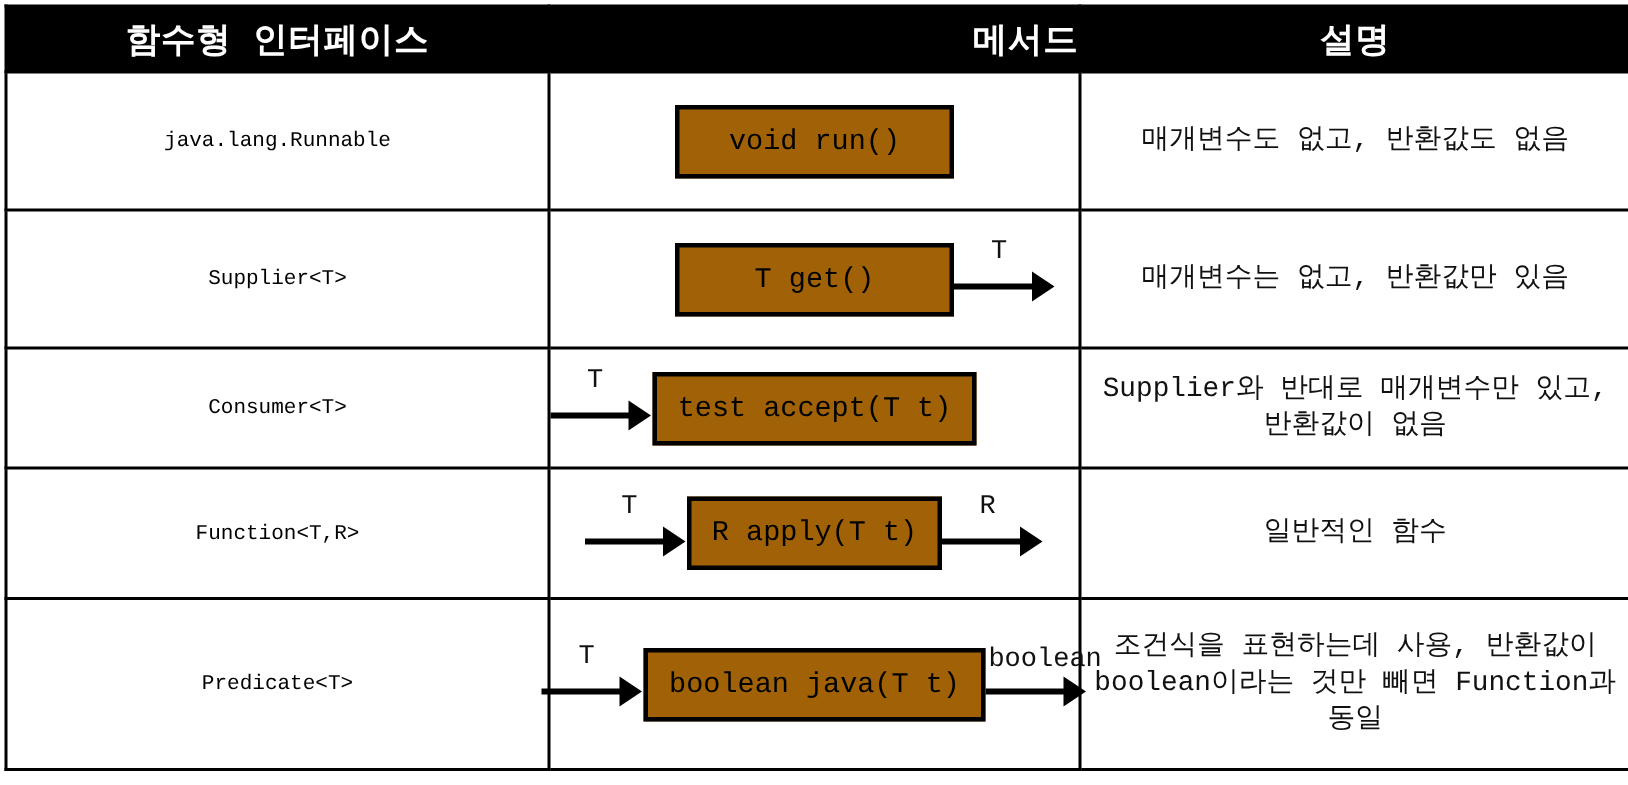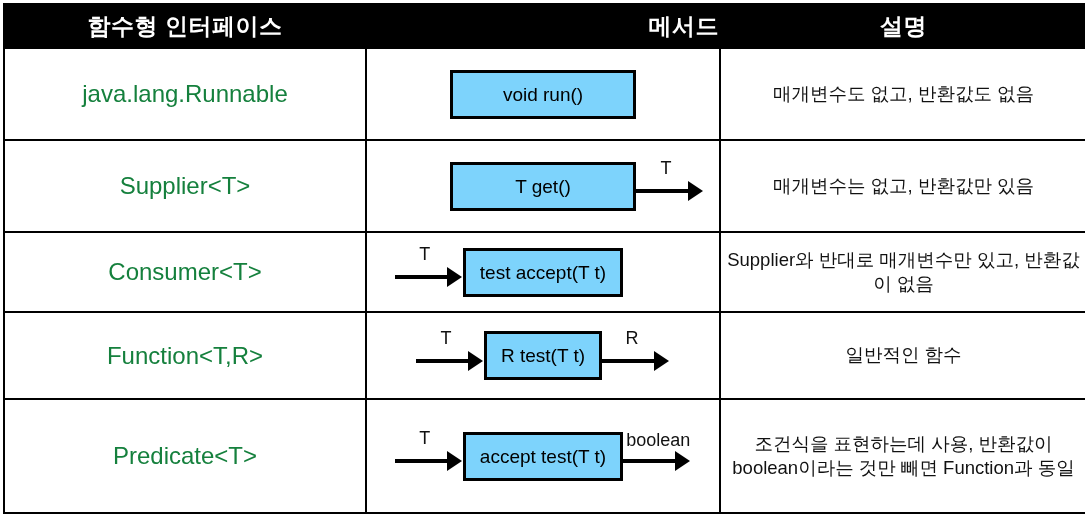--- a/index.html
+++ b/index.html
@@ -14,20 +14,21 @@
     color: #000000;
     overflow: hidden;
   }
 
   .table-wrap {
     position: absolute;
     left: 0;
     top: 0;
     width: 919px;
     height: 523px;
+    font-family: Liberation Mono, monospace;
   }
 
   table.fi-table {
     border-collapse: collapse;
     table-layout: fixed;
     width: 1081px;
     margin: 3px 0 0 3px;
   }
 
   
@@ -50,22 +51,22 @@
   
   tbody td {
     border: 2px solid #000000;
     padding: 0;
     text-align: center;
     vertical-align: middle;
     background: #ffffff;
   }
 
   td.cell-name {
-    font-size: 24px;
-    color: #15803d;
+    font-size: 14px;
+    color: #000000;
   }
   td.cell-desc {
     font-size: 18.5px;
     color: #111111;
     line-height: 1.32;
     padding: 2px 6px;
   }
   td.cell-method {
     padding: 0;
   }
@@ -82,21 +83,21 @@
   .diag-inner {
     position: relative;
     display: flex;
     align-items: center;
     justify-content: center;
     width: 100%;
   }
 
   .method-box {
     border: 3px solid #000000;
-    background: #7dd3fc;
+    background: #a16207;
     font-size: 19px;
     line-height: 1;
     padding: 12px 14px;
     text-align: center;
     white-space: nowrap;
     box-sizing: border-box;
     position: relative;
     z-index: 2;
   }
   .method-box.wide { min-width: 186px; }
@@ -216,21 +217,21 @@
       <tr style="height:87px;">
         <td class="cell-name">Function&lt;T,R&gt;</td>
         <td class="cell-method">
           <div class="diagram">
             <div class="diag-inner">
               <div class="arrow">
                 <div class="lbl">T</div>
                 <div class="shaft"></div>
                 <div class="head"></div>
               </div>
-              <div class="method-box">R test(T t)</div>
+              <div class="method-box">R apply(T t)</div>
               <div class="arrow">
                 <div class="lbl">R</div>
                 <div class="shaft"></div>
                 <div class="head"></div>
               </div>
             </div>
           </div>
         </td>
         <td class="cell-desc">일반적인 함수</td>
       </tr>
@@ -238,21 +239,21 @@
       <tr style="height:114px;">
         <td class="cell-name">Predicate&lt;T&gt;</td>
         <td class="cell-method">
           <div class="diagram">
             <div class="diag-inner">
               <div class="arrow">
                 <div class="lbl">T</div>
                 <div class="shaft"></div>
                 <div class="head"></div>
               </div>
-              <div class="method-box">accept test(T t)</div>
+              <div class="method-box">boolean java(T t)</div>
               <div class="arrow">
                 <div class="lbl small">boolean</div>
                 <div class="shaft"></div>
                 <div class="head"></div>
               </div>
             </div>
           </div>
         </td>
         <td class="cell-desc">조건식을 표현하는데 사용, 반환값이 boolean이라는 것만 빼면 Function과 동일</td>
       </tr>

